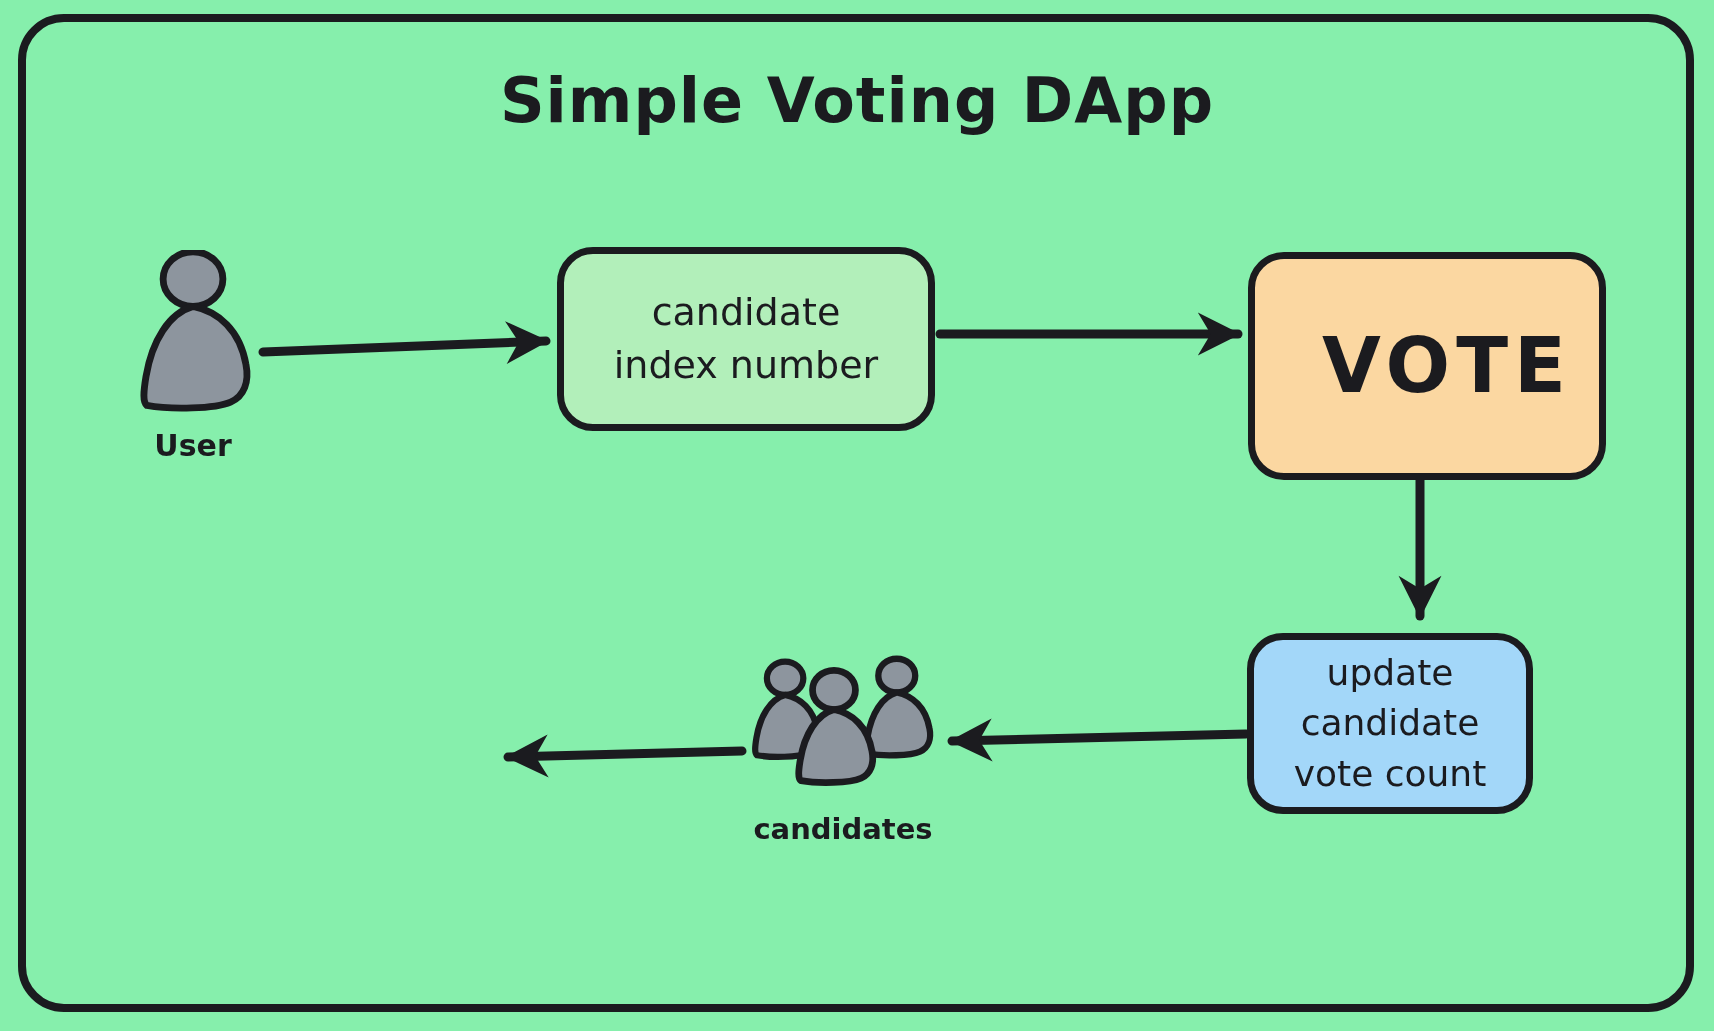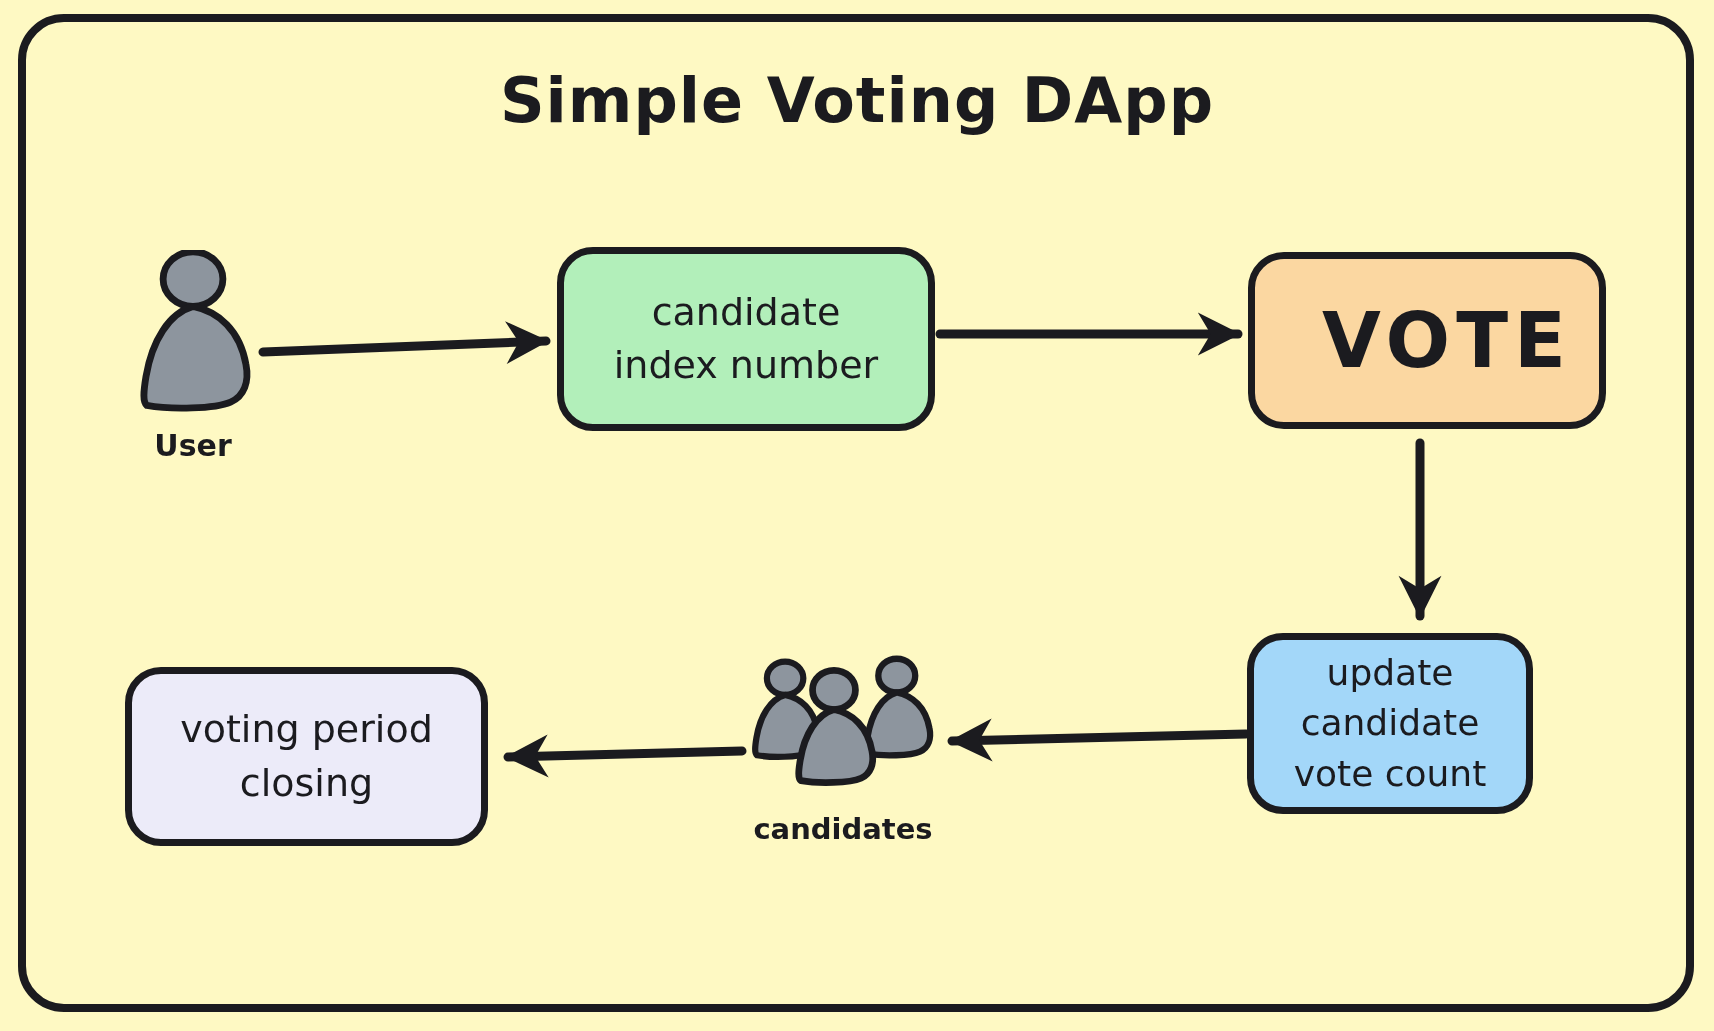--- a/index.html
+++ b/index.html
@@ -6,21 +6,21 @@
   html, body { background: #ffffff; }
   body {
     font-family: "DejaVu Sans", "Liberation Sans", sans-serif;
     color: #1b1b1f;
   }
   .canvas {
     position: relative;
     width: 1714px;
     height: 1031px;
     overflow: hidden;
-    background: #fef9c3;
+    background: #86efac;
   }
   .frame {
     position: absolute;
     left: 18px; top: 14px;
     width: 1676px; height: 998px;
     border: 8px solid #1b1b1f;
     border-radius: 46px;
     background: transparent;
   }
   .title {
@@ -46,21 +46,21 @@
     justify-content: center;
     text-align: center;
   }
   .node .label {
     white-space: pre-line;
     line-height: 1.4;
     font-weight: 500;
     padding: 0 10px;
   }
   #node-candidate-index { left: 557px; top: 247px; width: 378px; height: 184px; font-size: 38px; }
-  #node-vote            { left: 1248px; top: 252px; width: 358px; height: 177px; padding-left: 40px; }
+  #node-vote            { left: 1248px; top: 252px; width: 358px; height: 228px; padding-left: 40px; }
   #node-vote .label     { font-size: 76px; font-weight: 600; letter-spacing: 6px; line-height: 1; }
   #node-update-count    { left: 1247px; top: 633px; width: 286px; height: 181px; font-size: 36px; }
   #node-voting-period   { left: 125px; top: 667px; width: 363px; height: 179px; font-size: 38px; }
 
   .figure { position: absolute; }
   #user-icon        { left: 127px; top: 250px; width: 132px; height: 164px; }
   #candidates-icon  { left: 748px; top: 652px; width: 188px; height: 134px; }
   .icon-label {
     position: absolute;
     text-align: center;
@@ -117,18 +117,14 @@
 vote count</div>
   </div>
 
   <svg id="candidates-icon" class="figure" viewBox="0 0 130 94" preserveAspectRatio="xMidYMid meet" stroke="#1b1b1f" style="color: rgb(141, 149, 158);">
     <use href="#person-shape" fill="currentColor" stroke-width="6" stroke-linejoin="round" transform="translate(1,6) scale(0.73)"></use>
     <use href="#person-shape" fill="currentColor" stroke-width="6" stroke-linejoin="round" transform="translate(79,4) scale(0.74)"></use>
     <use href="#person-shape" fill="currentColor" stroke-width="5.5" stroke-linejoin="round" transform="translate(31,12) scale(0.86)"></use>
   </svg>
   <div id="candidates-label" class="icon-label">candidates</div>
 
-  <div id="node-voting-period" class="node" style="background-color: rgb(236, 235, 249); border-color: rgb(27, 27, 31);">
-    <div class="label">voting period
-closing</div>
-  </div>
 
 </div>
 
 </body></html>

